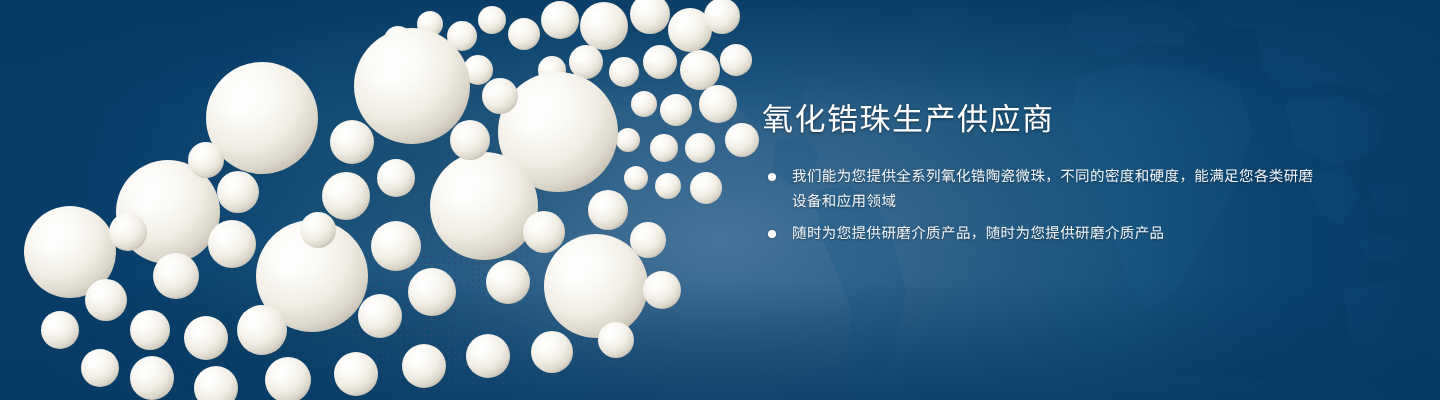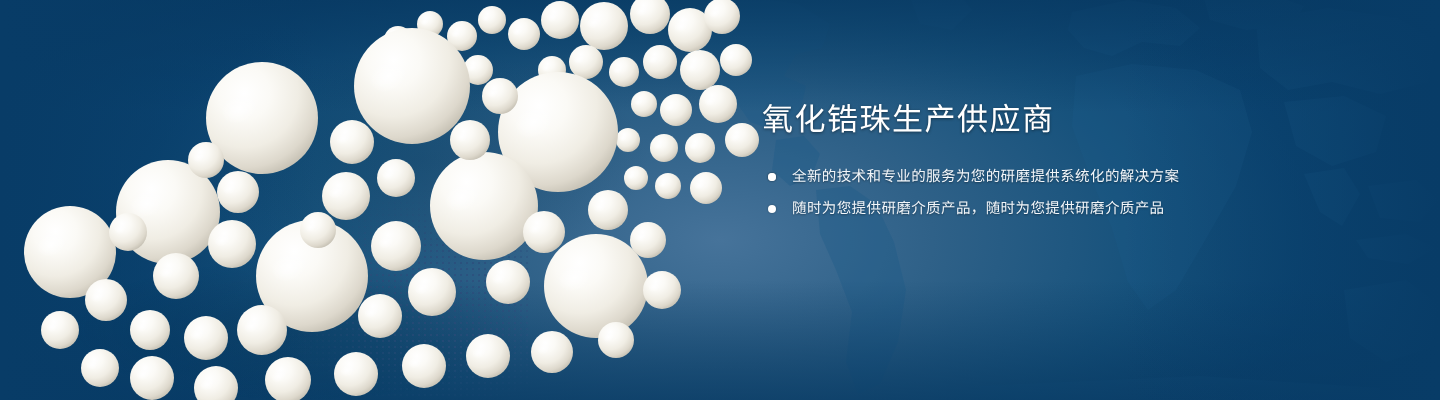--- a/index.html
+++ b/index.html
@@ -269,24 +269,21 @@
       </g>
     </svg>
   </div>
 
   <div class="copy">
     <h1 class="headline">氧化锆珠生产供应商</h1>
 
     <ul class="bullets">
       <li class="bullet">
         <span class="dot"></span>
-      </li>
-      <li class="bullet">
-        <span class="dot"></span>
-        <span>全新的技术和专业的服务为您的研磨提供系统化的解决方案</span>
+        <span>我们能为您提供全系列氧化锆陶瓷微珠，不同的密度和硬度，能满足您各类研磨设备和应用领域</span>
       </li>
       <li class="bullet">
         <span class="dot"></span>
         <span>随时为您提供研磨介质产品，随时为您提供研磨介质产品</span>
       </li>
     </ul>
   </div>
 
 </div>
 

